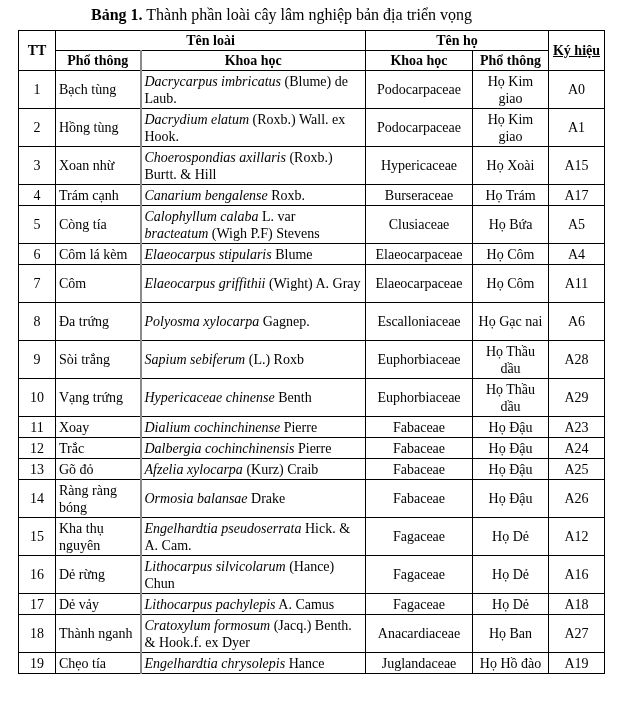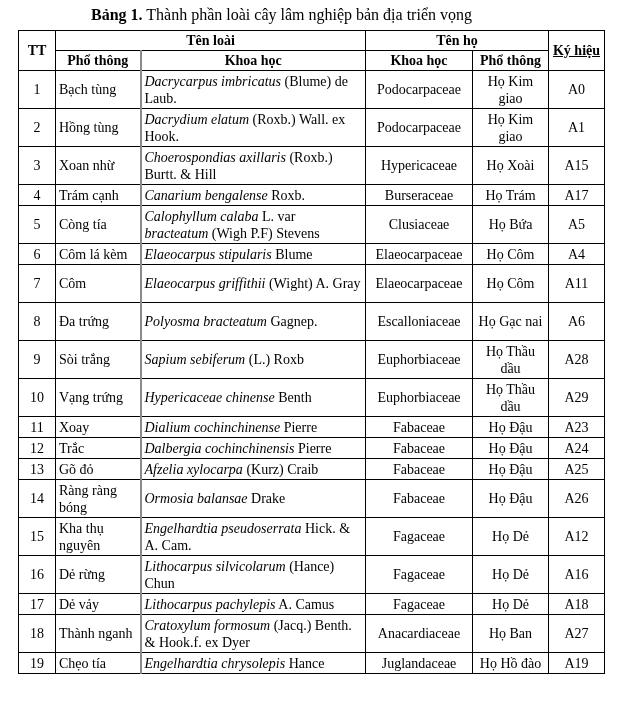--- a/index.html
+++ b/index.html
@@ -98,21 +98,21 @@
         <td class="c">7</td>
         <td class="l">Côm</td>
         <td class="l sci"><i>Elaeocarpus griffithii</i><span> (Wight) A. Gray</span></td>
         <td class="c">Elaeocarpaceae</td>
         <td class="c">Họ Côm</td>
         <td class="c">A11</td>
       </tr>
       <tr class="r2">
         <td class="c">8</td>
         <td class="l">Đa trứng</td>
-        <td class="l sci"><i>Polyosma bracteatum</i><span> Gagnep.</span></td>
+        <td class="l sci"><i>Polyosma xylocarpa</i><span> Gagnep.</span></td>
         <td class="c">Escalloniaceae</td>
         <td class="c">Họ Gạc nai</td>
         <td class="c">A6</td>
       </tr>
       <tr class="r2">
         <td class="c">9</td>
         <td class="l">Sòi trắng</td>
         <td class="l sci"><i>Sapium sebiferum</i><span> (L.) Roxb</span></td>
         <td class="c">Euphorbiaceae</td>
         <td class="c">Họ Thầu dầu</td>

